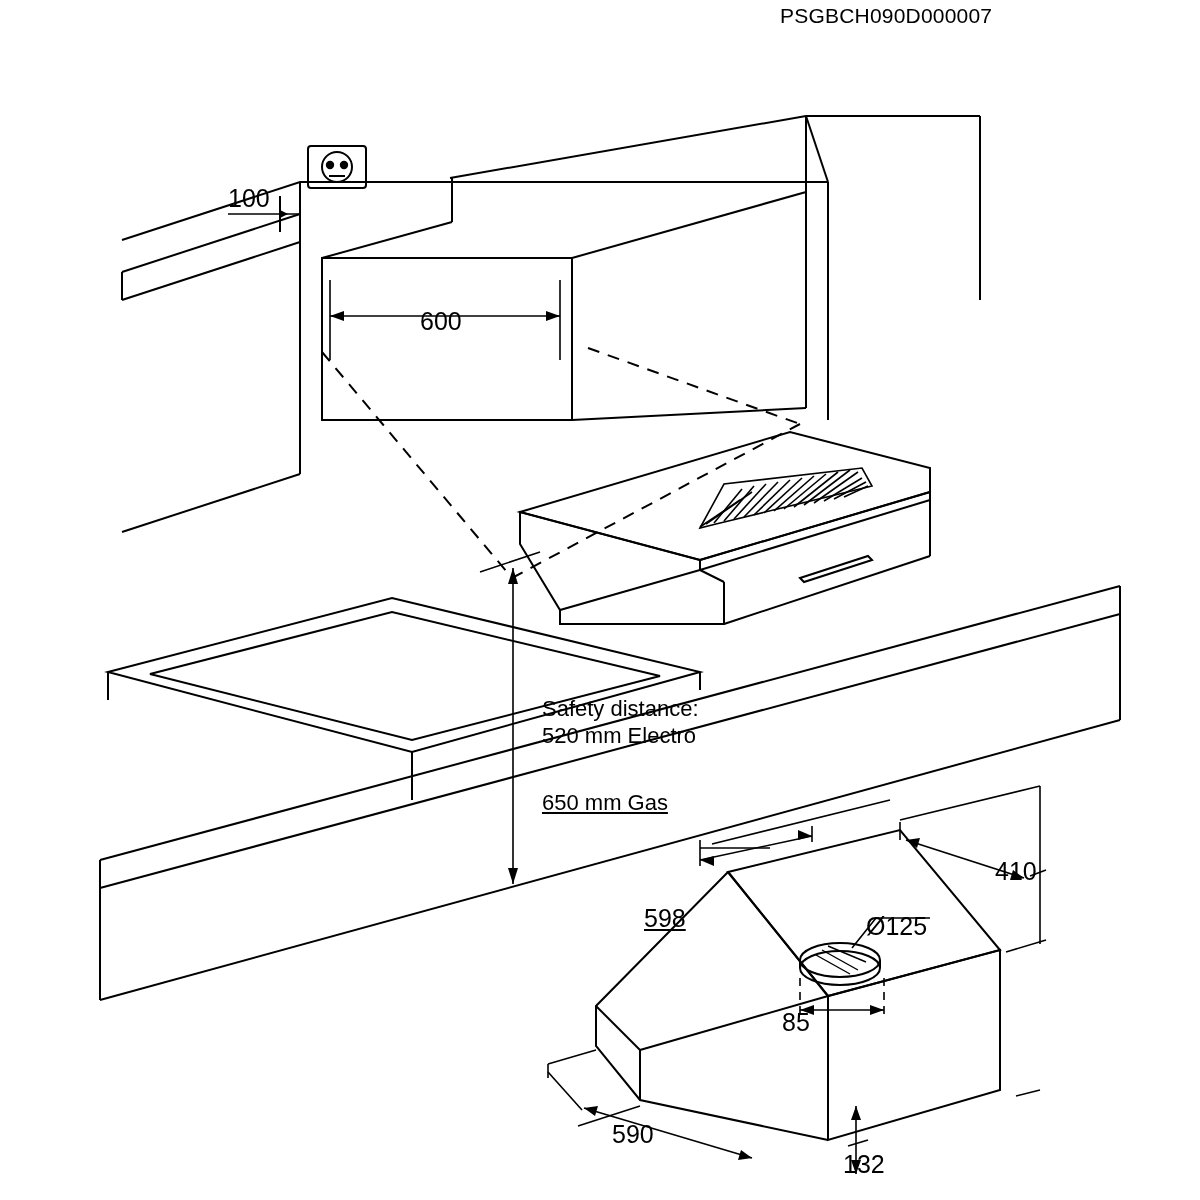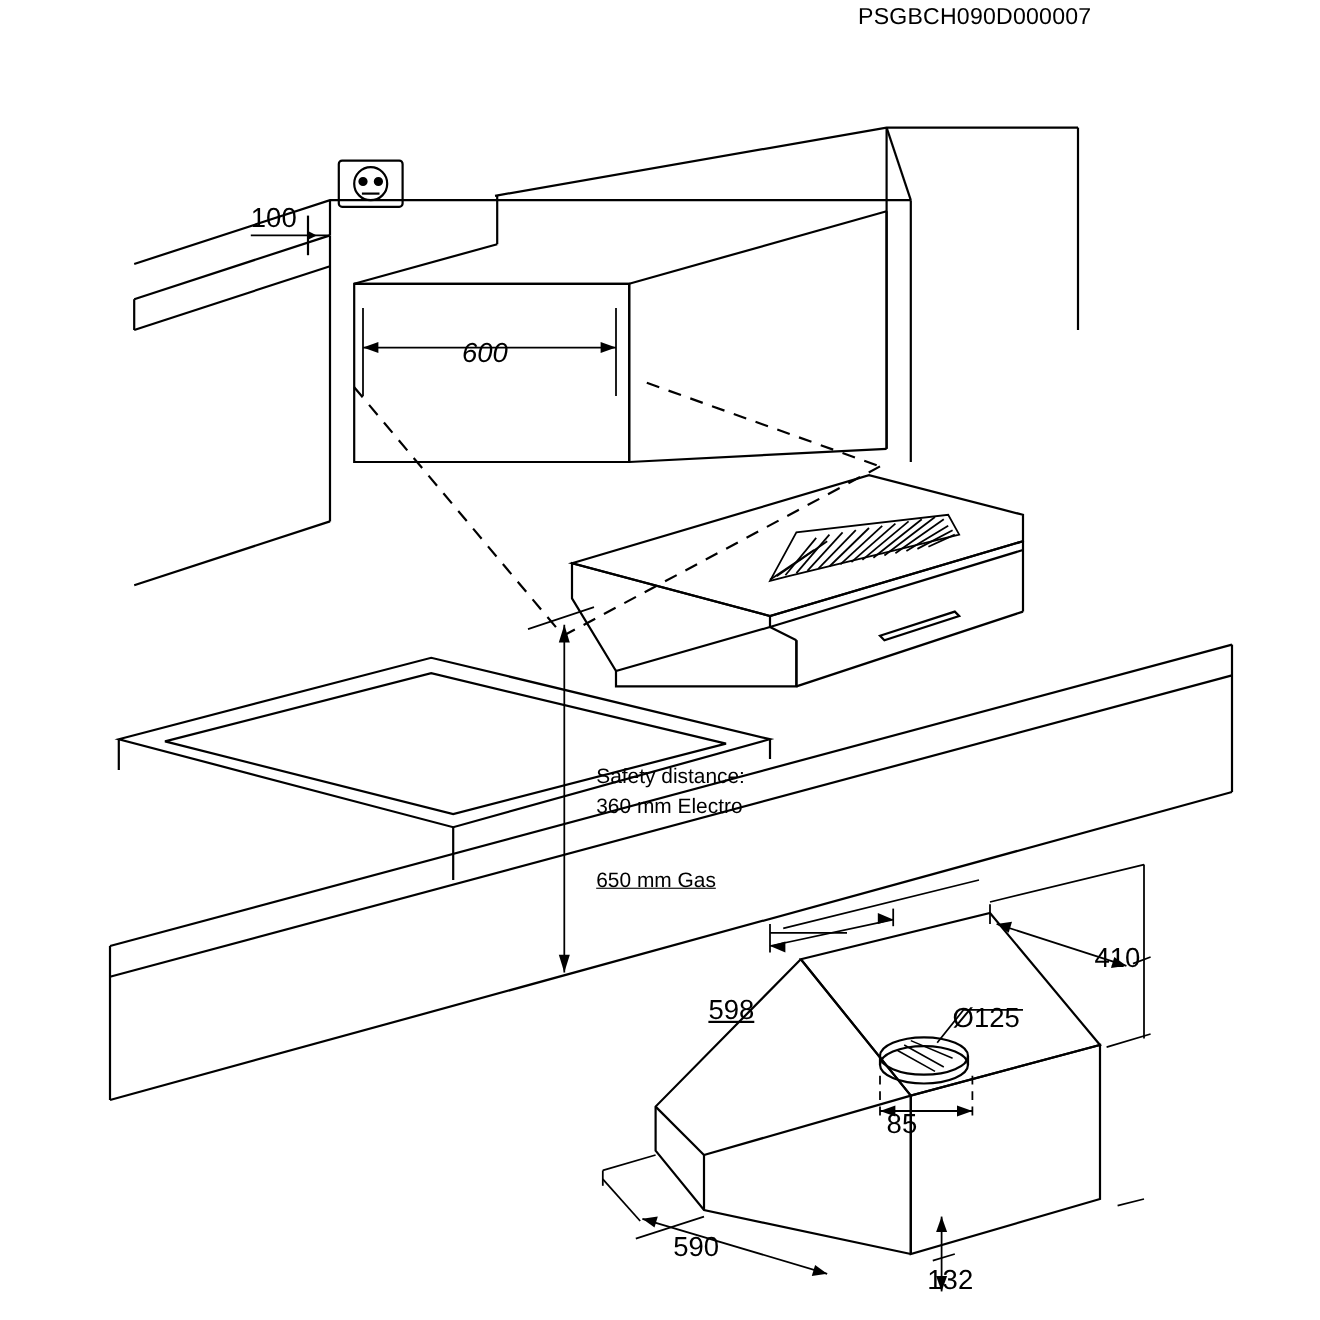--- a/index.html
+++ b/index.html
@@ -33,21 +33,21 @@
     font-size: 25px;
     color: #000000;
     white-space: pre;
     line-height: 1.35;
   }
   .lbl.doc-code {
     font-size: 21px;
     letter-spacing: 0.2px;
   }
   .lbl.safety {
-    font-size: 19px;
+    font-size: 22px;
     line-height: 1.55;
     text-align: center;
   }
 </style>
 </head>
 <body>
 
 <div id="sheet">
 
   <svg id="drawing" viewBox="0 0 1200 1200">
@@ -237,31 +237,31 @@
         <path d="M856,1174 L851,1160 L861,1160 Z" fill="#000000" stroke="none"></path>
       </g>
 
     </g>
   </svg>
 
   <div class="lbl doc-code" style="left:780px; top:2px;">PSGBCH090D000007</div>
 
   <div class="lbl" style="left:228px; top:182px;">100</div>
 
-  <div class="lbl" style="left:420px; top:305px;font-style:italic;">600</div>
+  <div class="lbl" style="left:420px; top:305px;">600</div>
 
   <div class="lbl safety" style="left:542px; top:692px;">Safety distance:</div>
-  <div class="lbl safety" style="left:542px; top:719px;">360 mm Electro</div>
+  <div class="lbl safety" style="left:542px; top:719px;">520 mm Electro</div>
   <div class="lbl safety" style="left:542px; top:786px;text-decoration:underline;">650 mm Gas</div>
 
   <div class="lbl" style="left:644px; top:902px;text-decoration:underline;">598</div>
 
   <div class="lbl" style="left:947px; top:855px;margin-left:48px;">410</div>
 
   <div class="lbl" style="left:866px; top:910px;">Ø125</div>
 
-  <div class="lbl" style="left:806px; top:1006px;">85</div>
+  <div class="lbl" style="left:782px; top:1006px;">85</div>
 
   <div class="lbl" style="left:612px; top:1118px;">590</div>
 
   <div class="lbl" style="left:843px; top:1148px;">132</div>
 
 </div>
 
 </body></html>

